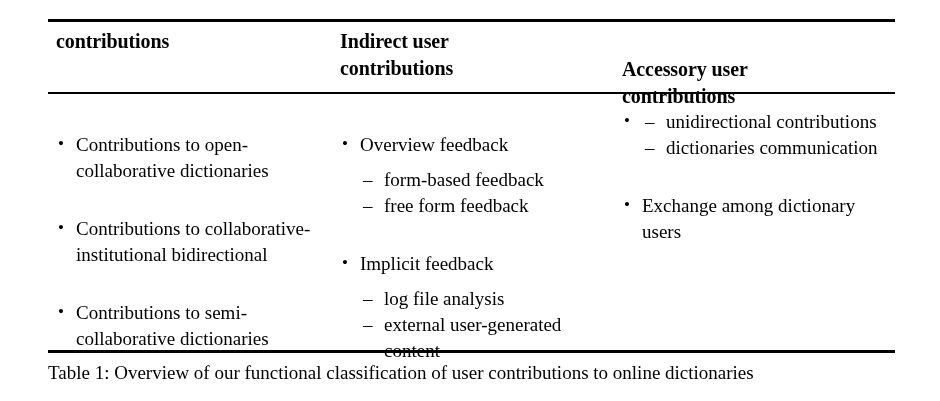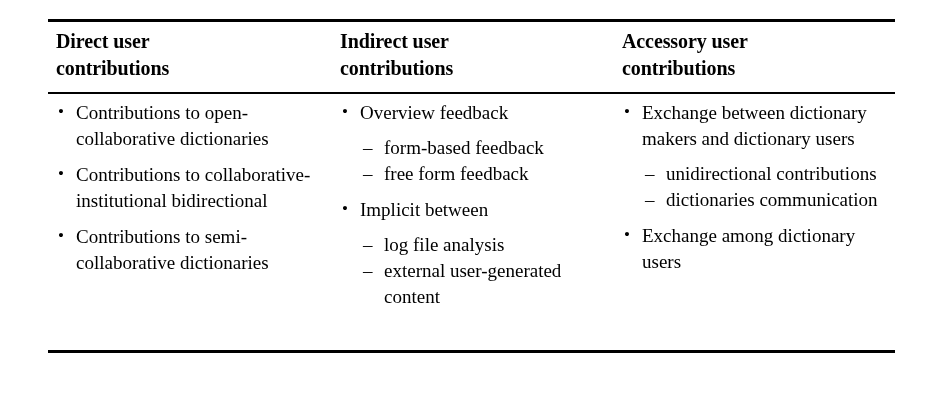--- a/index.html
+++ b/index.html
@@ -47,21 +47,21 @@
     position: absolute;
     top: 0;
     font-weight: bold;
     font-size: 20px;
     line-height: 27px;
     letter-spacing: -0.1px;
   }
   .col-head .hl { display: block; white-space: nowrap; }
   .head-1 { left: 8px;   width: 270px; }
   .head-2 { left: 292px; width: 270px; }
-  .head-3 { left: 574px; width: 270px; }
+  .head-3 { left: 574px; width: 270px; margin-top: 28px; }
 
   
   .body-row {
     position: absolute;
     left: 48px;
     top: 100px;
     width: 847px;
     height: 245px;
   }
   .col-body {
@@ -86,21 +86,21 @@
   }
   ul.lvl1 > li.item:last-child { margin-bottom: 0; }
 
   .bullet-mark {
     position: absolute;
     left: 2px;
     top: -1px;
     font-size: 17px;
     line-height: 26px;
   }
-  .item-text { display: block; }
+  .item-text { display: block; margin-top: 32px; }
 
   ul.lvl2 {
     list-style: none;
     margin: 9px 0 0 0;
     padding: 0;
   }
   ul.lvl2 > li.subitem {
     position: relative;
     padding-left: 20px;
     margin: 0;
@@ -138,21 +138,20 @@
 
 <div class="table-figure">
 
   <div class="rule rule-top"></div>
   <div class="rule rule-mid"></div>
   <div class="rule rule-bottom"></div>
 
   <div class="header-row">
 
     <div class="col-head head-1">
-      <span class="hl">Direct user</span>
       <span class="hl">contributions</span>
     </div>
 
     <div class="col-head head-2">
       <span class="hl">Indirect user</span>
       <span class="hl">contributions</span>
     </div>
 
     <div class="col-head head-3">
       <span class="hl">Accessory user</span>
@@ -197,42 +196,41 @@
             </li>
             <li class="subitem">
               <span class="dash-mark">–</span>
               <span class="subitem-text">free form feedback</span>
             </li>
           </ul>
         </li>
 
         <li class="item has-sub">
           <span class="bullet-mark">•</span>
-          <span class="item-text">Implicit between</span>
+          <span class="item-text">Implicit feedback</span>
           <ul class="lvl2">
             <li class="subitem">
               <span class="dash-mark">–</span>
               <span class="subitem-text">log file analysis</span>
             </li>
             <li class="subitem">
               <span class="dash-mark">–</span>
               <span class="subitem-text">external user-generated content</span>
             </li>
           </ul>
         </li>
 
       </ul>
     </div>
 
     <div class="col-body body-3">
       <ul class="lvl1">
 
         <li class="item has-sub">
           <span class="bullet-mark">•</span>
-          <span class="item-text">Exchange between dictionary makers and dictionary users</span>
           <ul class="lvl2">
             <li class="subitem">
               <span class="dash-mark">–</span>
               <span class="subitem-text">unidirectional contributions</span>
             </li>
             <li class="subitem">
               <span class="dash-mark">–</span>
               <span class="subitem-text">dictionaries communication</span>
             </li>
           </ul>
@@ -241,14 +239,15 @@
         <li class="item">
           <span class="bullet-mark">•</span>
           <span class="item-text">Exchange among dictionary users</span>
         </li>
 
       </ul>
     </div>
 
   </div>
 
+  <div class="caption">Table 1: Overview of our functional classification of user contributions to online dictionaries</div>
 
 </div>
 
 </body></html>

